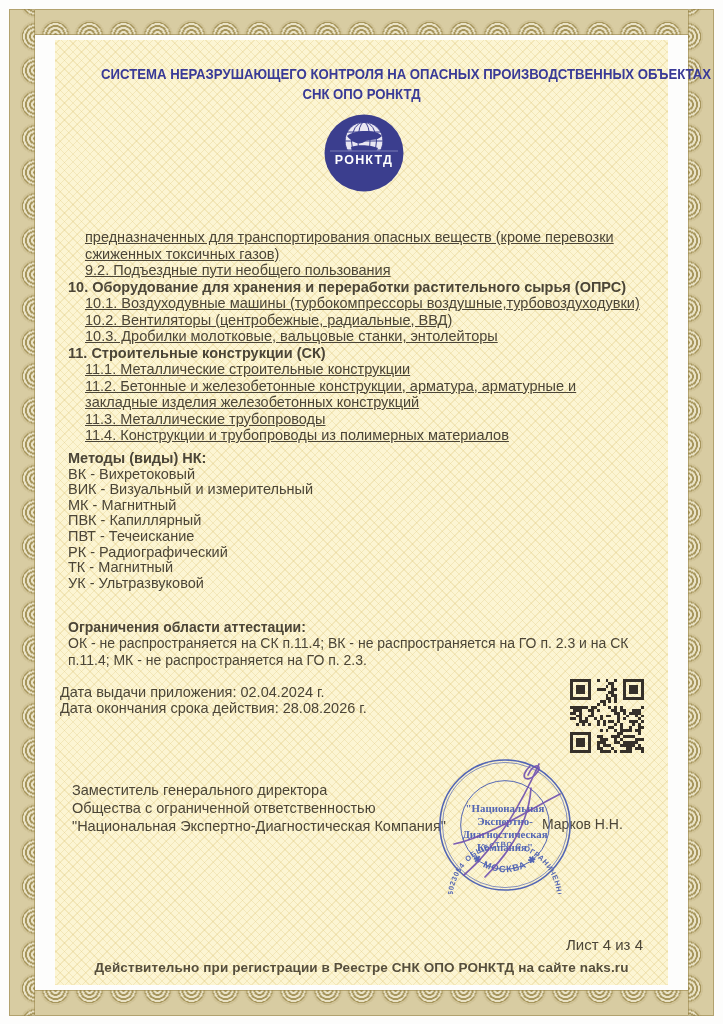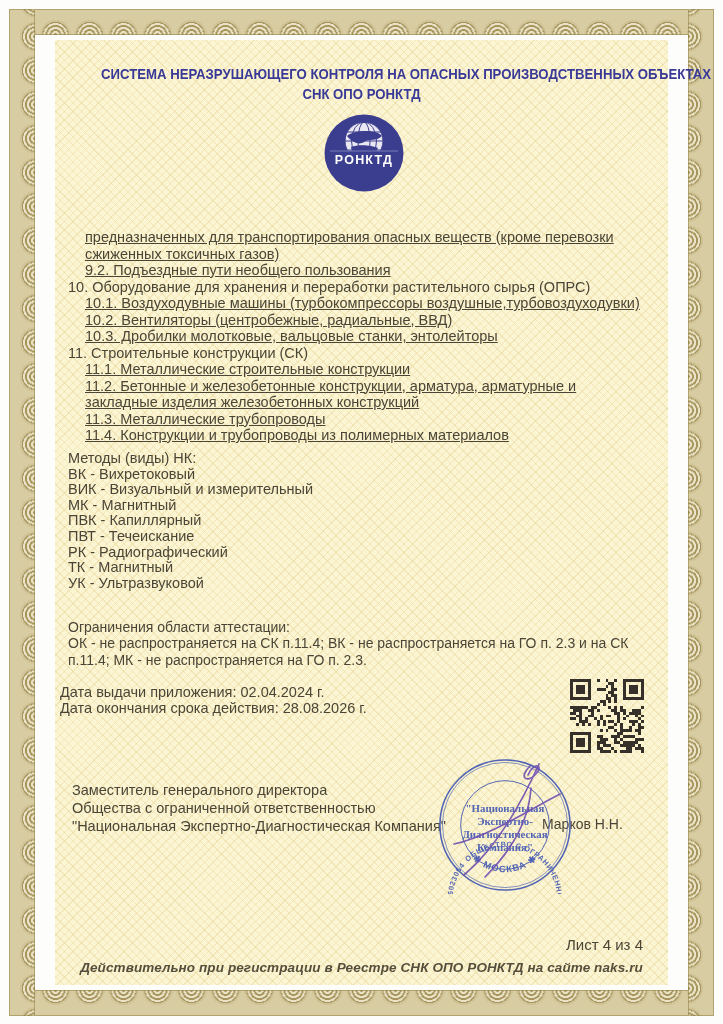--- a/index.html
+++ b/index.html
@@ -28,34 +28,34 @@
       repeating-linear-gradient(-45deg, rgba(222,199,124,.30) 0 1px, transparent 1px 6px);}
   
   .title{position:absolute;left:55px;width:613px;top:64px;color:#393a97;text-align:center;}
   .title .t-line{font-weight:bold;font-size:15.5px;line-height:20px;white-space:nowrap;
     transform:scaleX(.85);transform-origin:50% 50%;}
   .logo{position:absolute;left:324px;top:114px;width:80px;height:78px;}
   .body-text{color:#4b4537;font-size:14.5px;}
   .scope{position:absolute;left:68px;top:229px;line-height:16.5px;}
   .scope .line{white-space:nowrap;}
   .indent{padding-left:17px;text-decoration:underline;}
-  .bold{font-weight:normal;}
+  .bold{font-weight:bold;}
   .methods{position:absolute;left:68px;top:451px;line-height:15.6px;}
   .methods .line{white-space:nowrap;}
   .restrict{position:absolute;left:68px;top:619px;width:599px;line-height:16.3px;font-size:14px;}
   .dates{position:absolute;left:60px;top:684px;line-height:16px;}
   .qr{position:absolute;left:570px;top:679px;width:74px;height:74px;}
   .sign{position:absolute;left:72px;top:782px;line-height:17.8px;}
   .sign .line{white-space:nowrap;}
   .sign-name{position:absolute;left:542px;top:816px;font-size:14px;color:#4b4537;white-space:nowrap;}
   .stamp{position:absolute;left:436px;top:756px;width:138px;height:138px;}
   .autograph{position:absolute;left:440px;top:744px;width:150px;height:150px;pointer-events:none;}
   .sheet{position:absolute;right:80px;top:936px;font-size:15px;color:#4b4537;}
   .footnote{position:absolute;left:55px;width:613px;top:960px;text-align:center;
-    font-size:13.5px;font-weight:bold;color:#554e3c;letter-spacing:.1px;font-style:italic;}
+    font-size:13.5px;font-weight:bold;color:#554e3c;letter-spacing:.1px;}
   .stamp text{fill:#5265b4;}
 </style>
 </head>
 <body>
 
 <div class="page">
 
   <div class="band band-top"></div>
   <div class="band band-bottom"></div>
   <div class="band band-left"></div>

